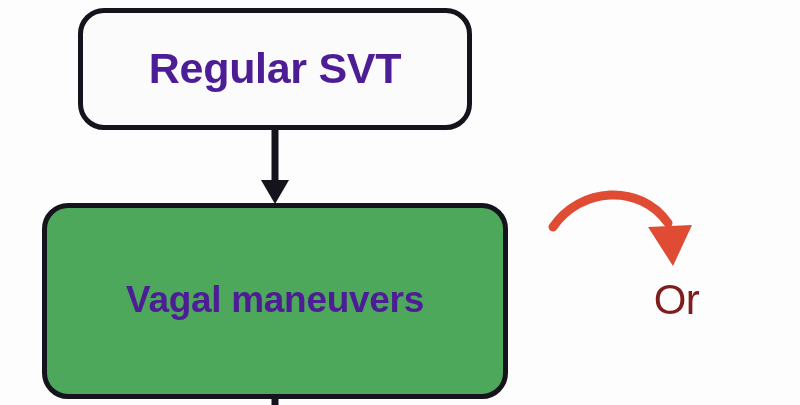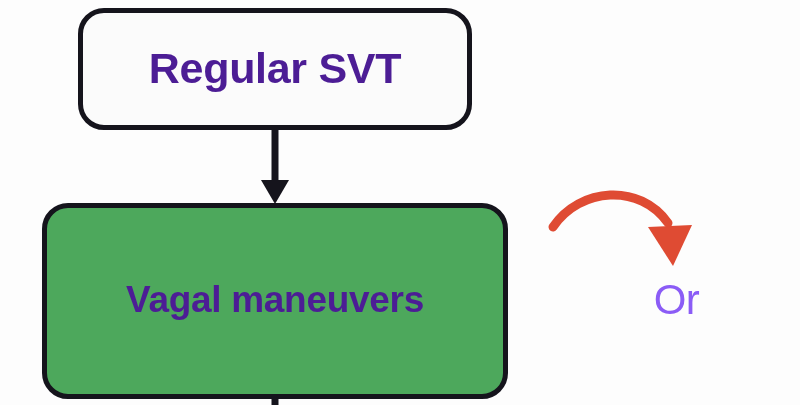--- a/index.html
+++ b/index.html
@@ -70,21 +70,21 @@
     width: 160px;
     height: 95px;
   }
 
   #annotation-text {
     position: absolute;
     left: 553px;
     top: 278px;
     width: 247px;
     text-align: center;
-    color: #8b5cf6;
+    color: #7f1d1d;
     font-size: 42px;
     font-weight: 400;
     line-height: 1.07;
     letter-spacing: -0.5px;
   }
   #annotation-text .ann-line { display: block; white-space: nowrap; }
 </style>
 </head>
 <body>
 

